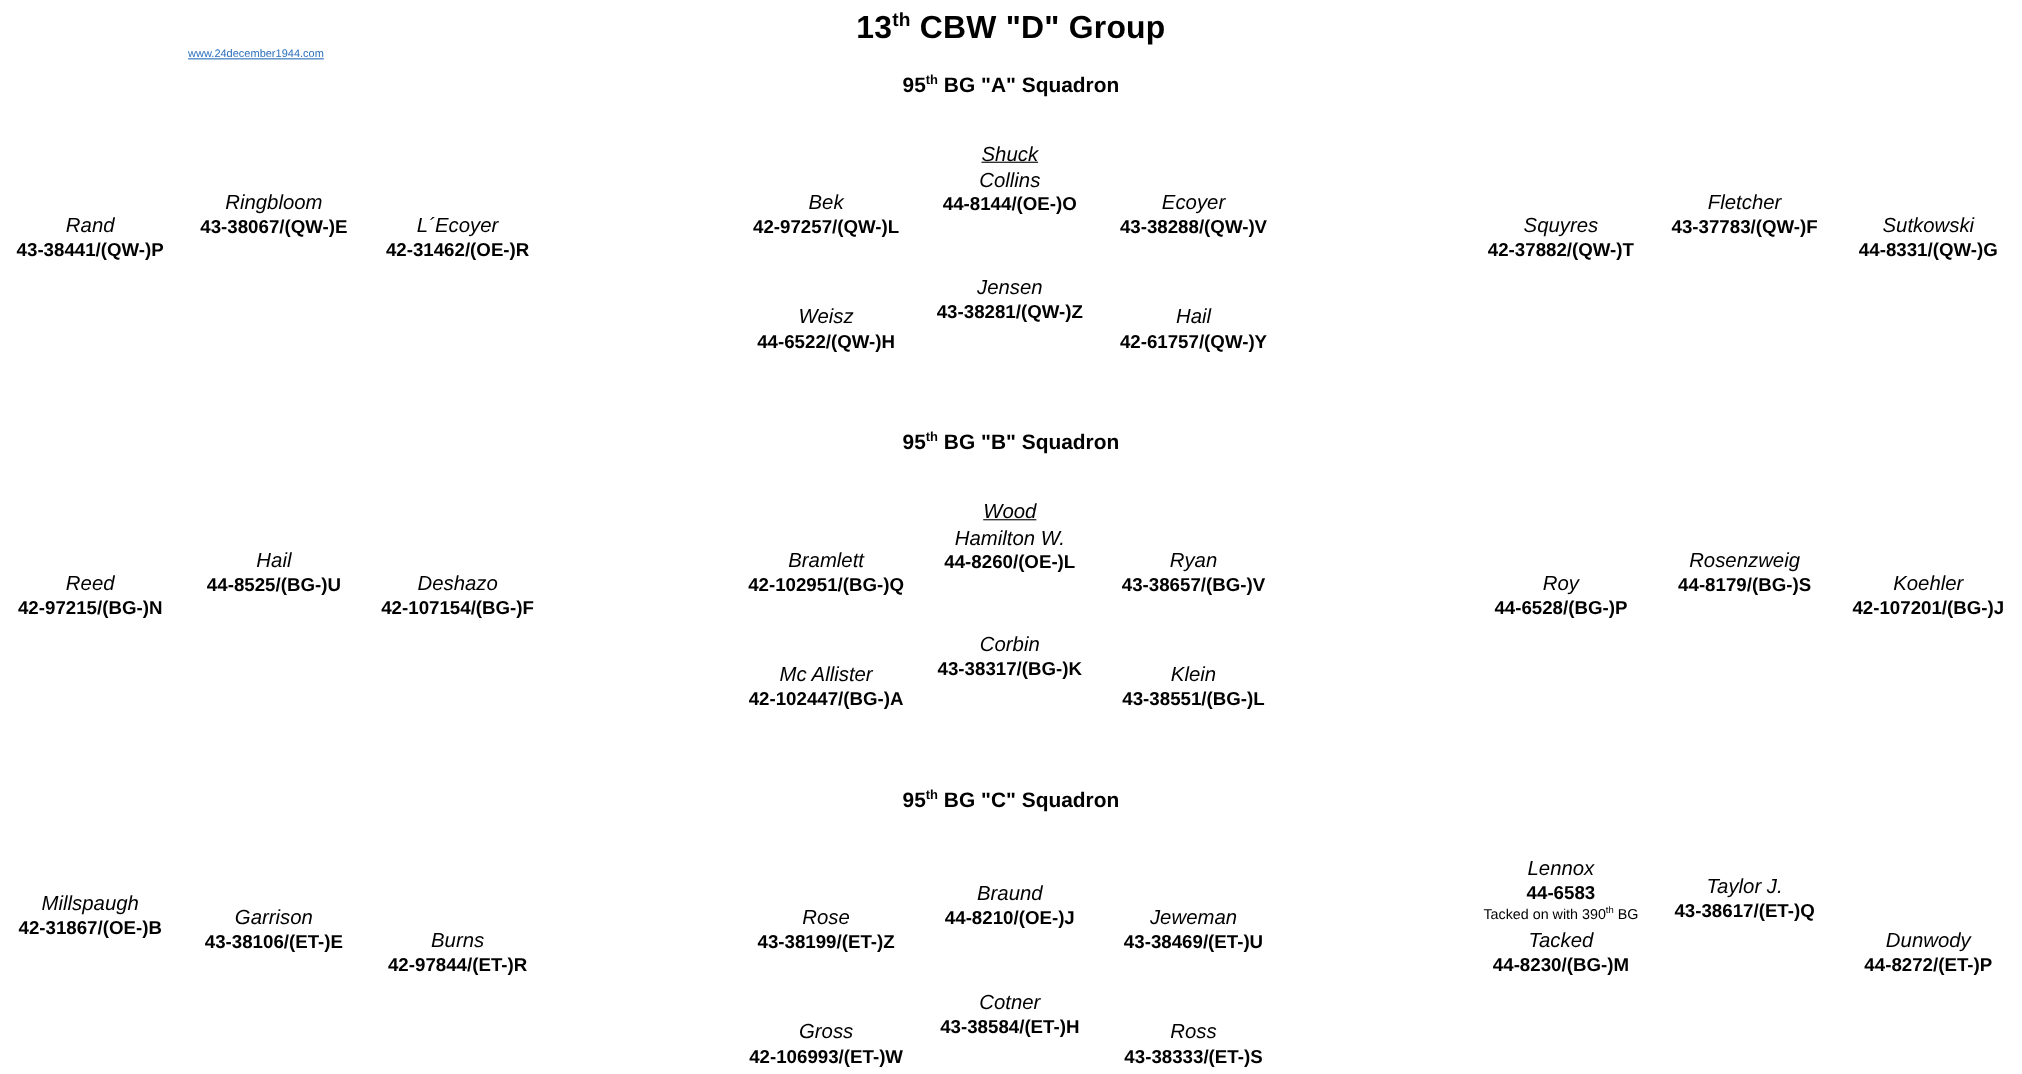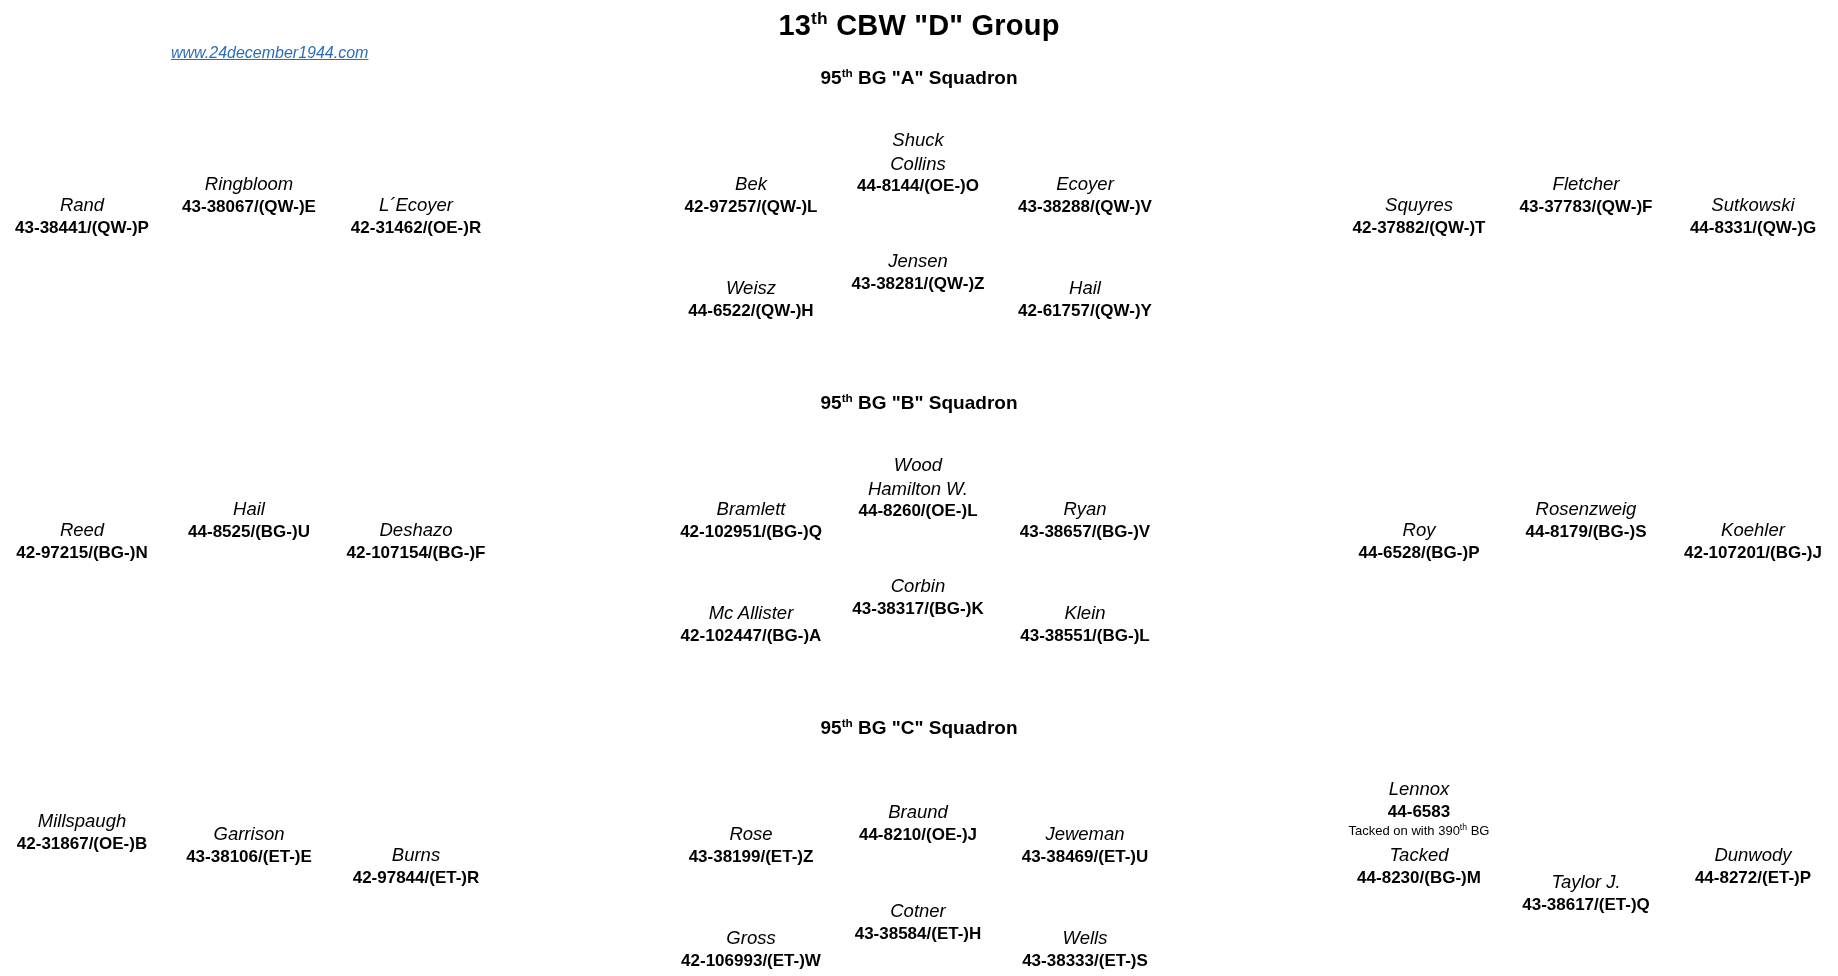--- a/index.html
+++ b/index.html
@@ -26,25 +26,24 @@
     font-size: 29px;
     font-weight: bold;
     letter-spacing: 0.2px;
   }
   .page-title sup { font-size: 0.60em; vertical-align: super; }
 
   .site-link {
     position: absolute;
     left: 171px;
     top: 44px;
-    font-size: 16px;
+    font-size: 10px;
     color: #2a6ebb;
     text-decoration: underline;
     white-space: nowrap;
-    font-style: italic;
   }
 
   
   .sq-heading {
     position: absolute;
     left: 0;
     width: 1838px;
     text-align: center;
     font-size: 19px;
     font-weight: bold;
@@ -58,20 +57,21 @@
     white-space: nowrap;
     line-height: 1.28;
     transform: translateX(-50%);
   }
   .cell .pilot {
     font-style: italic;
     font-size: 18.5px;
     font-weight: normal;
   }
   .cell .pilot.lead {
+    text-decoration: underline;
   }
   .cell .tail {
     font-size: 17px;
     font-weight: bold;
     text-align: center;
   }
   .cell .note {
     font-size: 13px;
     font-weight: normal;
     font-style: normal;
@@ -217,28 +217,28 @@
 </div>
 <div class="cell" style="left:751px; top:926px">
   <div class="pilot">Gross</div>
   <div class="tail">42-106993/(ET-)W</div>
 </div>
 <div class="cell" style="left:918px; top:899px">
   <div class="pilot">Cotner</div>
   <div class="tail">43-38584/(ET-)H</div>
 </div>
 <div class="cell" style="left:1085px;top:926px">
-  <div class="pilot">Wells</div>
+  <div class="pilot">Ross</div>
   <div class="tail">43-38333/(ET-)S</div>
 </div>
 <div class="cell" style="left:1419px;top:843px">
   <div class="pilot">Tacked</div>
   <div class="tail">44-8230/(BG-)M</div>
 </div>
-<div class="cell" style="left:1586px;top:870px">
+<div class="cell" style="left:1586px;top:794px">
   <div class="pilot">Taylor J.</div>
   <div class="tail">43-38617/(ET-)Q</div>
 </div>
 <div class="cell" style="left:1753px;top:843px">
   <div class="pilot">Dunwody</div>
   <div class="tail">44-8272/(ET-)P</div>
 </div>
 <div class="cell" style="left:1419px;top:777px">
   <div class="pilot">Lennox</div>
   <div class="tail">44-6583</div>

